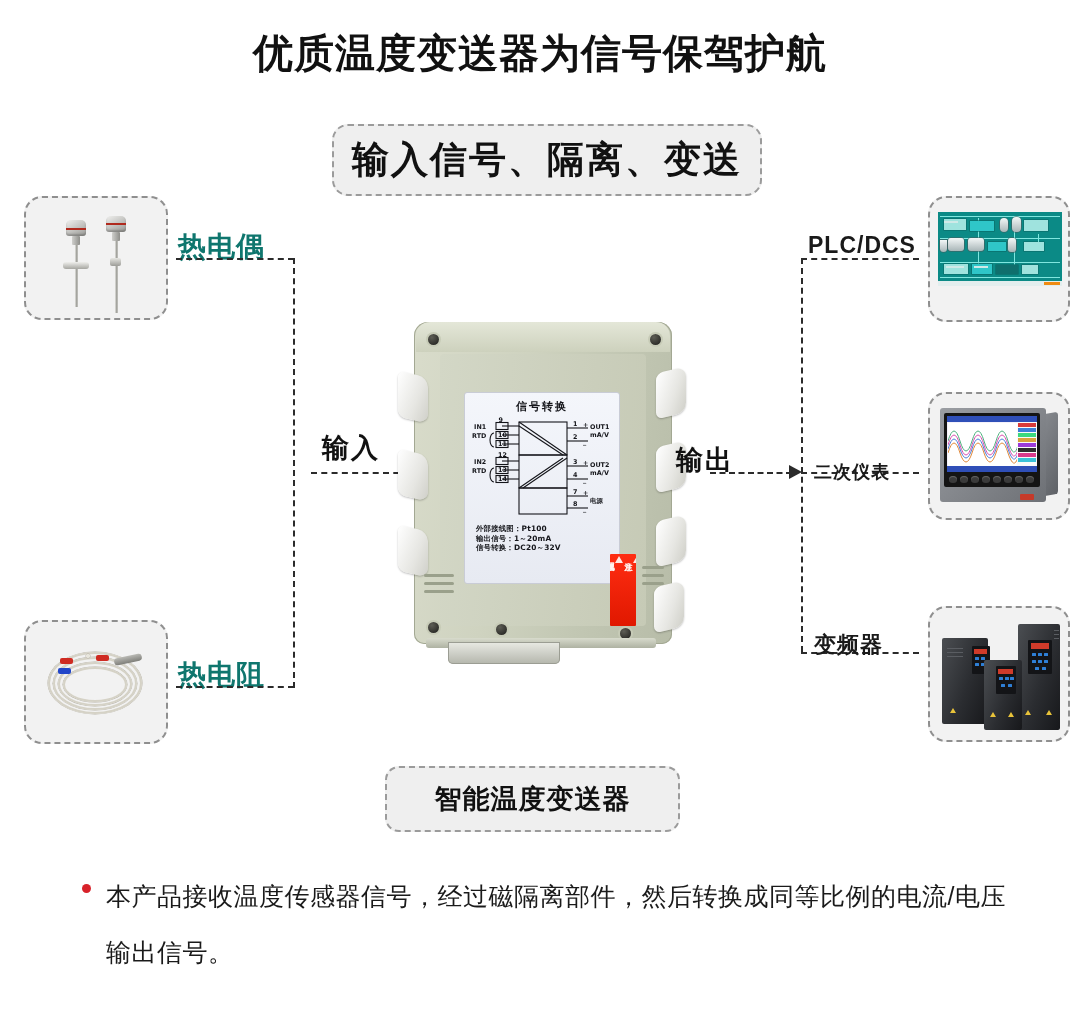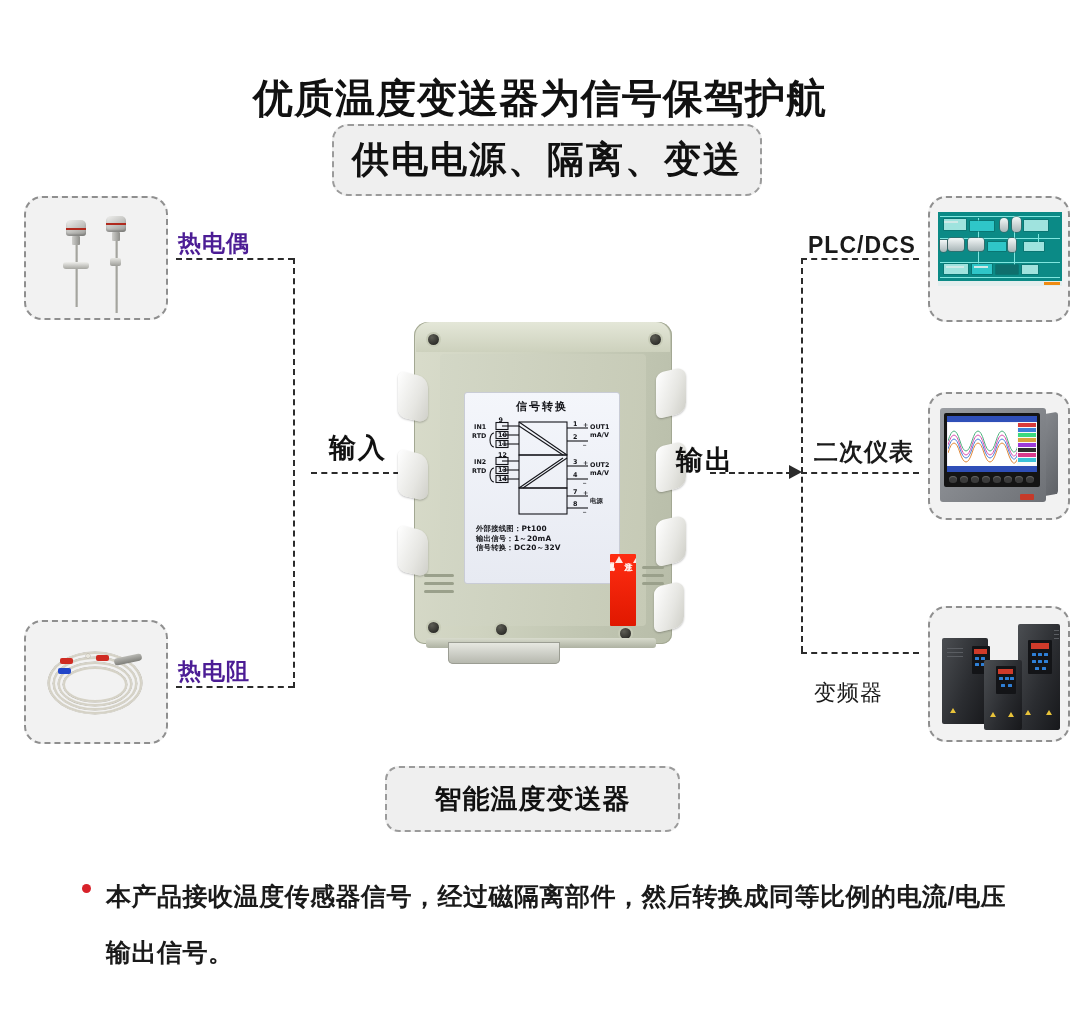--- a/index.html
+++ b/index.html
@@ -17,21 +17,20 @@
   .abs { position: absolute; }
 
   
   #page-title {
     top: 26px; left: 0; width: 1080px;
     text-align: center;
     font-size: 40px;
     font-weight: 700;
     letter-spacing: 1px;
     color: #111;
-    margin-top: 45px;
   }
 
   
   .badge {
     background: #efefef;
     border: 2px dashed #9b9b9b;
     border-radius: 16px;
     display: flex;
     align-items: center;
     justify-content: center;
@@ -60,23 +59,23 @@
     overflow: hidden;
     position: absolute;
   }
 
   
   #thermocouple-card { top: 196px; left: 24px; width: 144px; height: 124px; }
   #rtd-card          { top: 620px; left: 24px; width: 144px; height: 124px; }
 
   .side-label {
     position: absolute;
-    font-size: 23px;
+    font-size: 28px;
     font-weight: 700;
-    color: #4c1d95;
+    color: #0f766e;
     white-space: nowrap;
     letter-spacing: 1px;
   }
   #thermocouple-label { top: 228px; left: 178px; }
   #rtd-label          { top: 656px; left: 178px; }
 
   
   .dash-h {
     position: absolute;
     border-top: 2px dashed #2b2b2b;
@@ -103,33 +102,33 @@
   #input-arrow-head  { top: 465px; left: 458px; }
   #output-arrow-head { top: 465px; left: 789px; }
 
   .flow-label {
     position: absolute;
     font-size: 27px;
     font-weight: 700;
     letter-spacing: 2px;
     color: #111;
   }
-  #input-label  { top: 430px; left: 329px; }
+  #input-label  { top: 430px; left: 322px; }
   #output-label { top: 442px; left: 676px; }
 
   
   #output-arrow-line { top: 472px; left: 710px; width: 82px; }
   #right-bus   { top: 258px; left: 801px; height: 394px; }
   #plc-branch  { top: 258px; left: 801px; width: 118px; }
   #meter-branch{ top: 472px; left: 801px; width: 118px; }
   #vfd-branch  { top: 652px; left: 801px; width: 118px; }
 
   #plc-label   { position:absolute; top: 232px; left: 808px; font-size: 23px; font-weight: 700; letter-spacing: 1px; }
-  #meter-label { position:absolute; top: 436px; left: 814px; font-size: 24px; font-weight: 700; letter-spacing: 1px; }
-  #vfd-label   { position:absolute; top: 630px; left: 814px; font-size: 22px; font-weight: 400; letter-spacing: 1px; margin-top: 48px; }
+  #meter-label { position:absolute; top: 460px; left: 814px; font-size: 18px; font-weight: 700; letter-spacing: 1px; }
+  #vfd-label   { position:absolute; top: 630px; left: 814px; font-size: 22px; font-weight: 700; letter-spacing: 1px; }
 
   #plc-card   { top: 196px; left: 928px; width: 142px; height: 126px; }
   #meter-card { top: 392px; left: 928px; width: 142px; height: 128px; }
   #vfd-card   { top: 606px; left: 928px; width: 142px; height: 136px; }
 
   
   #transmitter {
     top: 312px; left: 392px;
     width: 300px; height: 352px;
   }
@@ -275,21 +274,20 @@
 
   
   #description {
     position: absolute;
     top: 868px; left: 76px;
     width: 948px;
     font-size: 25px;
     line-height: 56px;
     color: #1a1a1a;
     letter-spacing: .5px;
-    font-weight: bold;
   }
   #description-bullet {
     position: absolute;
     top: 884px; left: 82px;
     width: 9px; height: 9px;
     border-radius: 50%;
     background: #d8222a;
   }
   #description-text { display: block; padding-left: 30px; text-indent: 0; }
   .tc-head {
@@ -470,21 +468,21 @@
     border-left:3px solid transparent;
     border-right:3px solid transparent;
     border-bottom:5px solid #e8c33a;
   }
 </style>
 </head>
 <body>
 
 <div class="abs" id="page-title">优质温度变送器为信号保驾护航</div>
 
-<div class="abs badge" id="subtitle-badge">供电电源、隔离、变送</div>
+<div class="abs badge" id="subtitle-badge">输入信号、隔离、变送</div>
 
 <div class="img-card" id="thermocouple-card">
   <span>
     
     <span class="tc-head" style="top:22px;left:40px;"></span>
     <span class="tc-band" style="top:30px;left:40px;"></span>
     <span class="tc-neck" style="top:38px;left:46px;"></span>
     <span class="tc-stem" style="top:47px;left:48.5px;height:62px;"></span>
     <span class="tc-flange" style="top:64px;left:37px;"></span>
     

